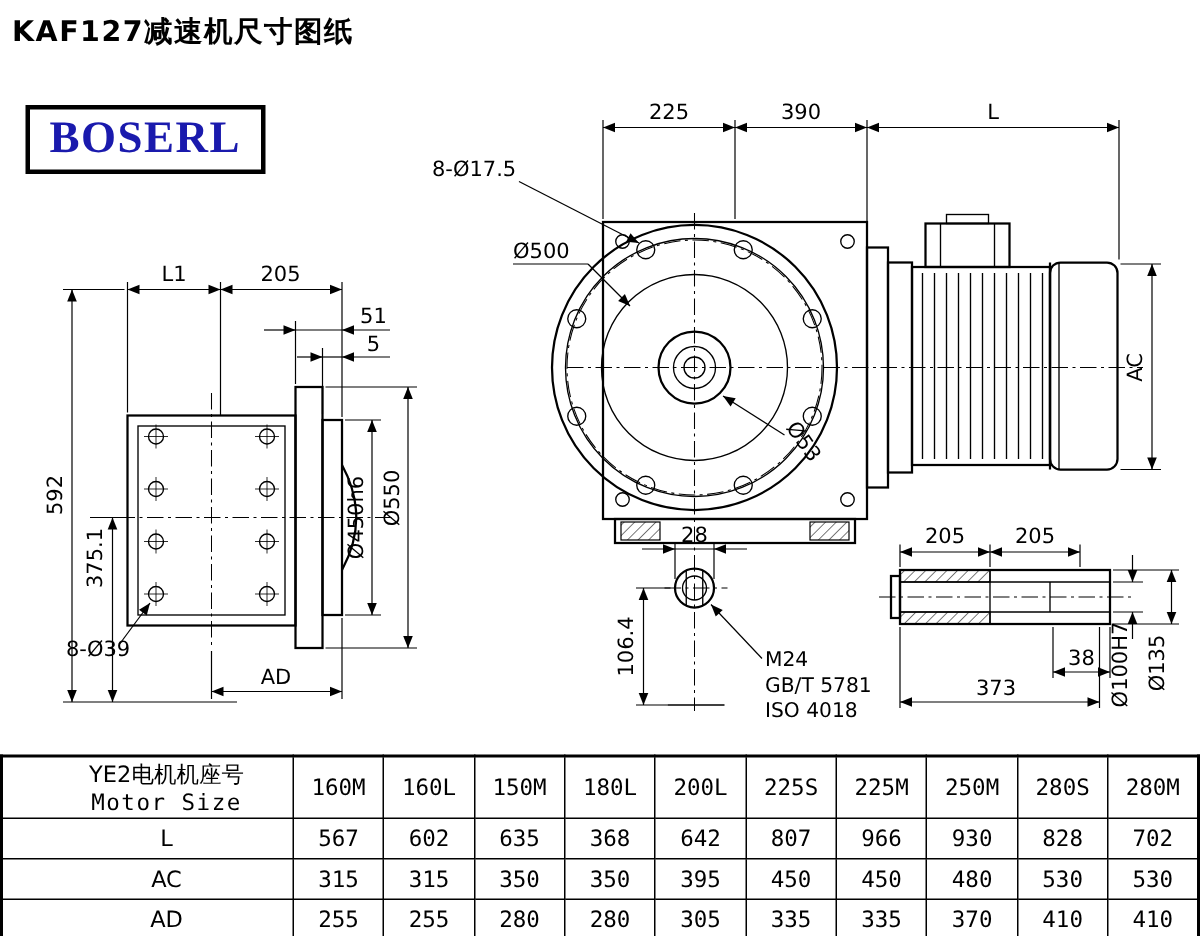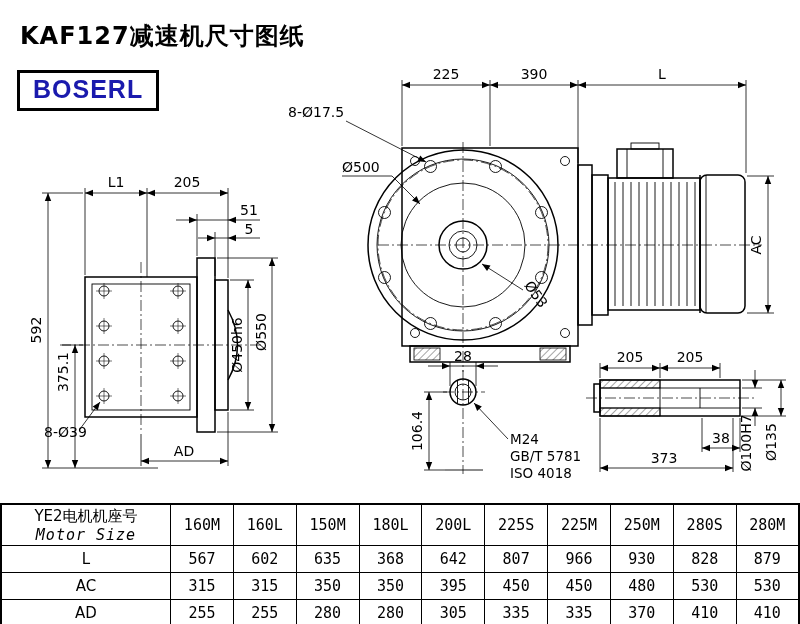--- a/index.html
+++ b/index.html
@@ -1,41 +1,41 @@
 <!DOCTYPE html>
 <html><head>
 <meta charset="utf-8">
 <style>
   html,body { margin:0; padding:0; background:#fff; }
   .page { position:relative; width:800px; height:624px; background:#ffffff; overflow:hidden;
           font-family:"DejaVu Sans", sans-serif; color:#000; }
-  .title { position:absolute; left:8px; top:8px; margin:12px; font-size:24px; font-weight:700;
+  .title { position:absolute; left:8px; top:8px; margin:0; font-size:19px; font-weight:700;
            font-family:"DejaVu Sans", sans-serif; letter-spacing:1px; }
   .logo { position:absolute; left:17px; top:70px; border:3px solid #000; padding:2px 13px 4px;
-          font-family:Liberation Sans, sans-serif; font-weight:700; font-size:25px;
+          font-family:Liberation Serif, serif; font-weight:700; font-size:30px;
           color:#1a1aad; letter-spacing:1px; background:#fff; }
   .drawing { position:absolute; left:0; top:0; }
   
   .ol { stroke:#000; stroke-width:1.5; fill:none; }
   .tl { stroke:#000; stroke-width:0.9; fill:none; }
   .xl { stroke:#000; stroke-width:0.55; fill:none; }
   .hl { stroke:#000; stroke-width:0.8; }
   .dim { stroke:#000; stroke-width:0.8; fill:none; }
   .cl  { stroke:#000; stroke-width:0.7; fill:none; stroke-dasharray:11 3 2 3; }
   .dtxt { font-family:"DejaVu Sans", sans-serif; font-size:14px; fill:#000; }
   .ntxt { font-family:"DejaVu Sans", sans-serif; font-size:13.5px; fill:#000; }
   
   .dim-table { position:absolute; left:0; top:503px; width:800px; border-collapse:collapse;
                table-layout:fixed; border:2px solid #000;
                font-family:"DejaVu Sans Mono", monospace; font-size:15px; }
   .dim-table th, .dim-table td { border:1.5px solid #000; text-align:center; vertical-align:middle;
                padding:0; font-weight:400; height:26px; overflow:hidden; white-space:nowrap; }
   .dim-table tr.hdr th { height:40px; }
-  .dim-table .c0 { width:168px; font-family:"DejaVu Sans", sans-serif; }
-  .dim-table .c0 .en { font-family:"DejaVu Sans Mono", monospace; letter-spacing:1px;font-style:italic; }
+  .dim-table .c0 { width:168px; font-family:"DejaVu Sans", sans-serif;padding-left:25px; }
+  .dim-table .c0 .en { font-family:"DejaVu Sans Mono", monospace; letter-spacing:1px; }
 </style>
 </head>
 <body>
 
 <div class="page">
 
   <svg class="drawing" width="800" height="503" viewBox="0 0 800 503" xmlns="http://www.w3.org/2000/svg">
     <defs>
       <marker id="arr" viewBox="0 0 10 10" refX="10" refY="5" markerWidth="11" markerHeight="8" markerUnits="userSpaceOnUse" orient="auto-start-reverse">
         <path d="M0,1 L10,5 L0,9 z" fill="#000"></path>
@@ -286,21 +286,21 @@
         <td class="c0">L</td>
         <td>567</td>
         <td>602</td>
         <td>635</td>
         <td>368</td>
         <td>642</td>
         <td>807</td>
         <td>966</td>
         <td>930</td>
         <td>828</td>
-        <td>879</td>
+        <td>702</td>
       </tr>
       <tr>
         <td class="c0">AC</td>
         <td>315</td>
         <td>315</td>
         <td>350</td>
         <td>350</td>
         <td>395</td>
         <td>450</td>
         <td>450</td>

